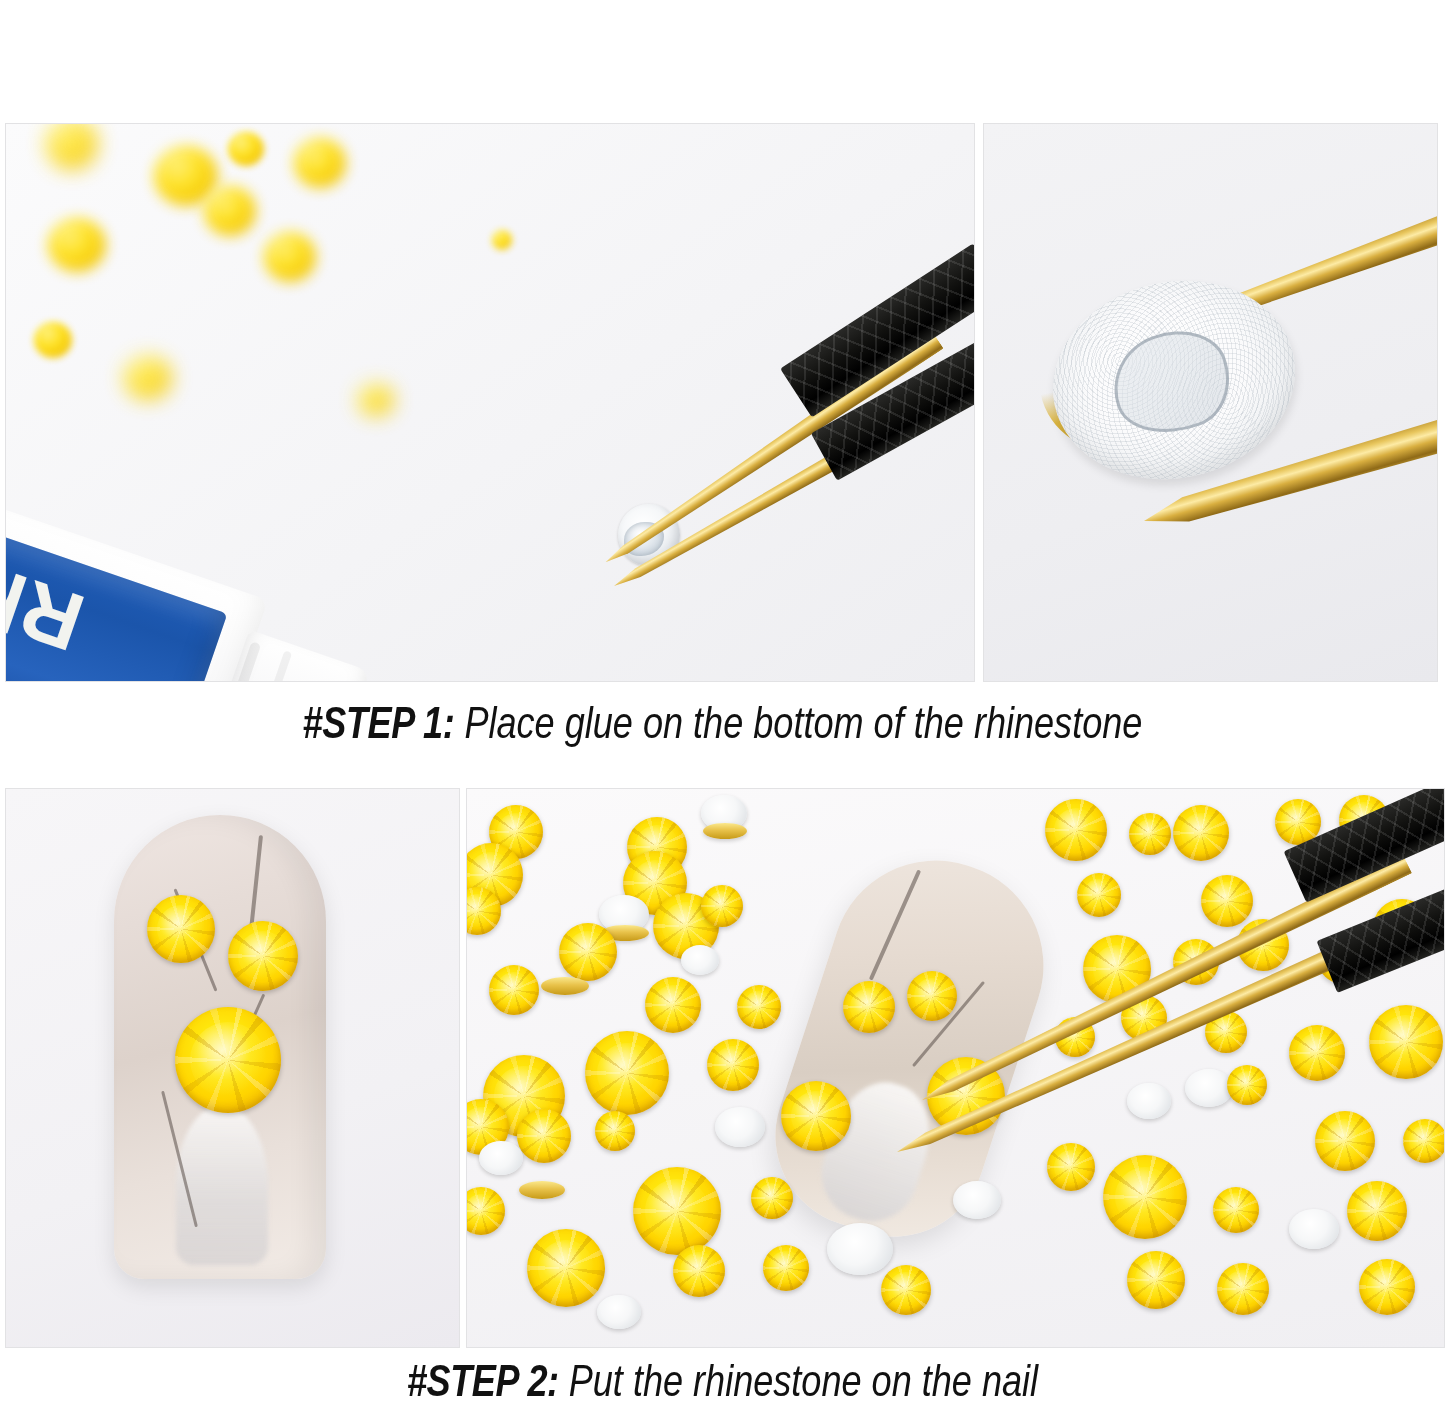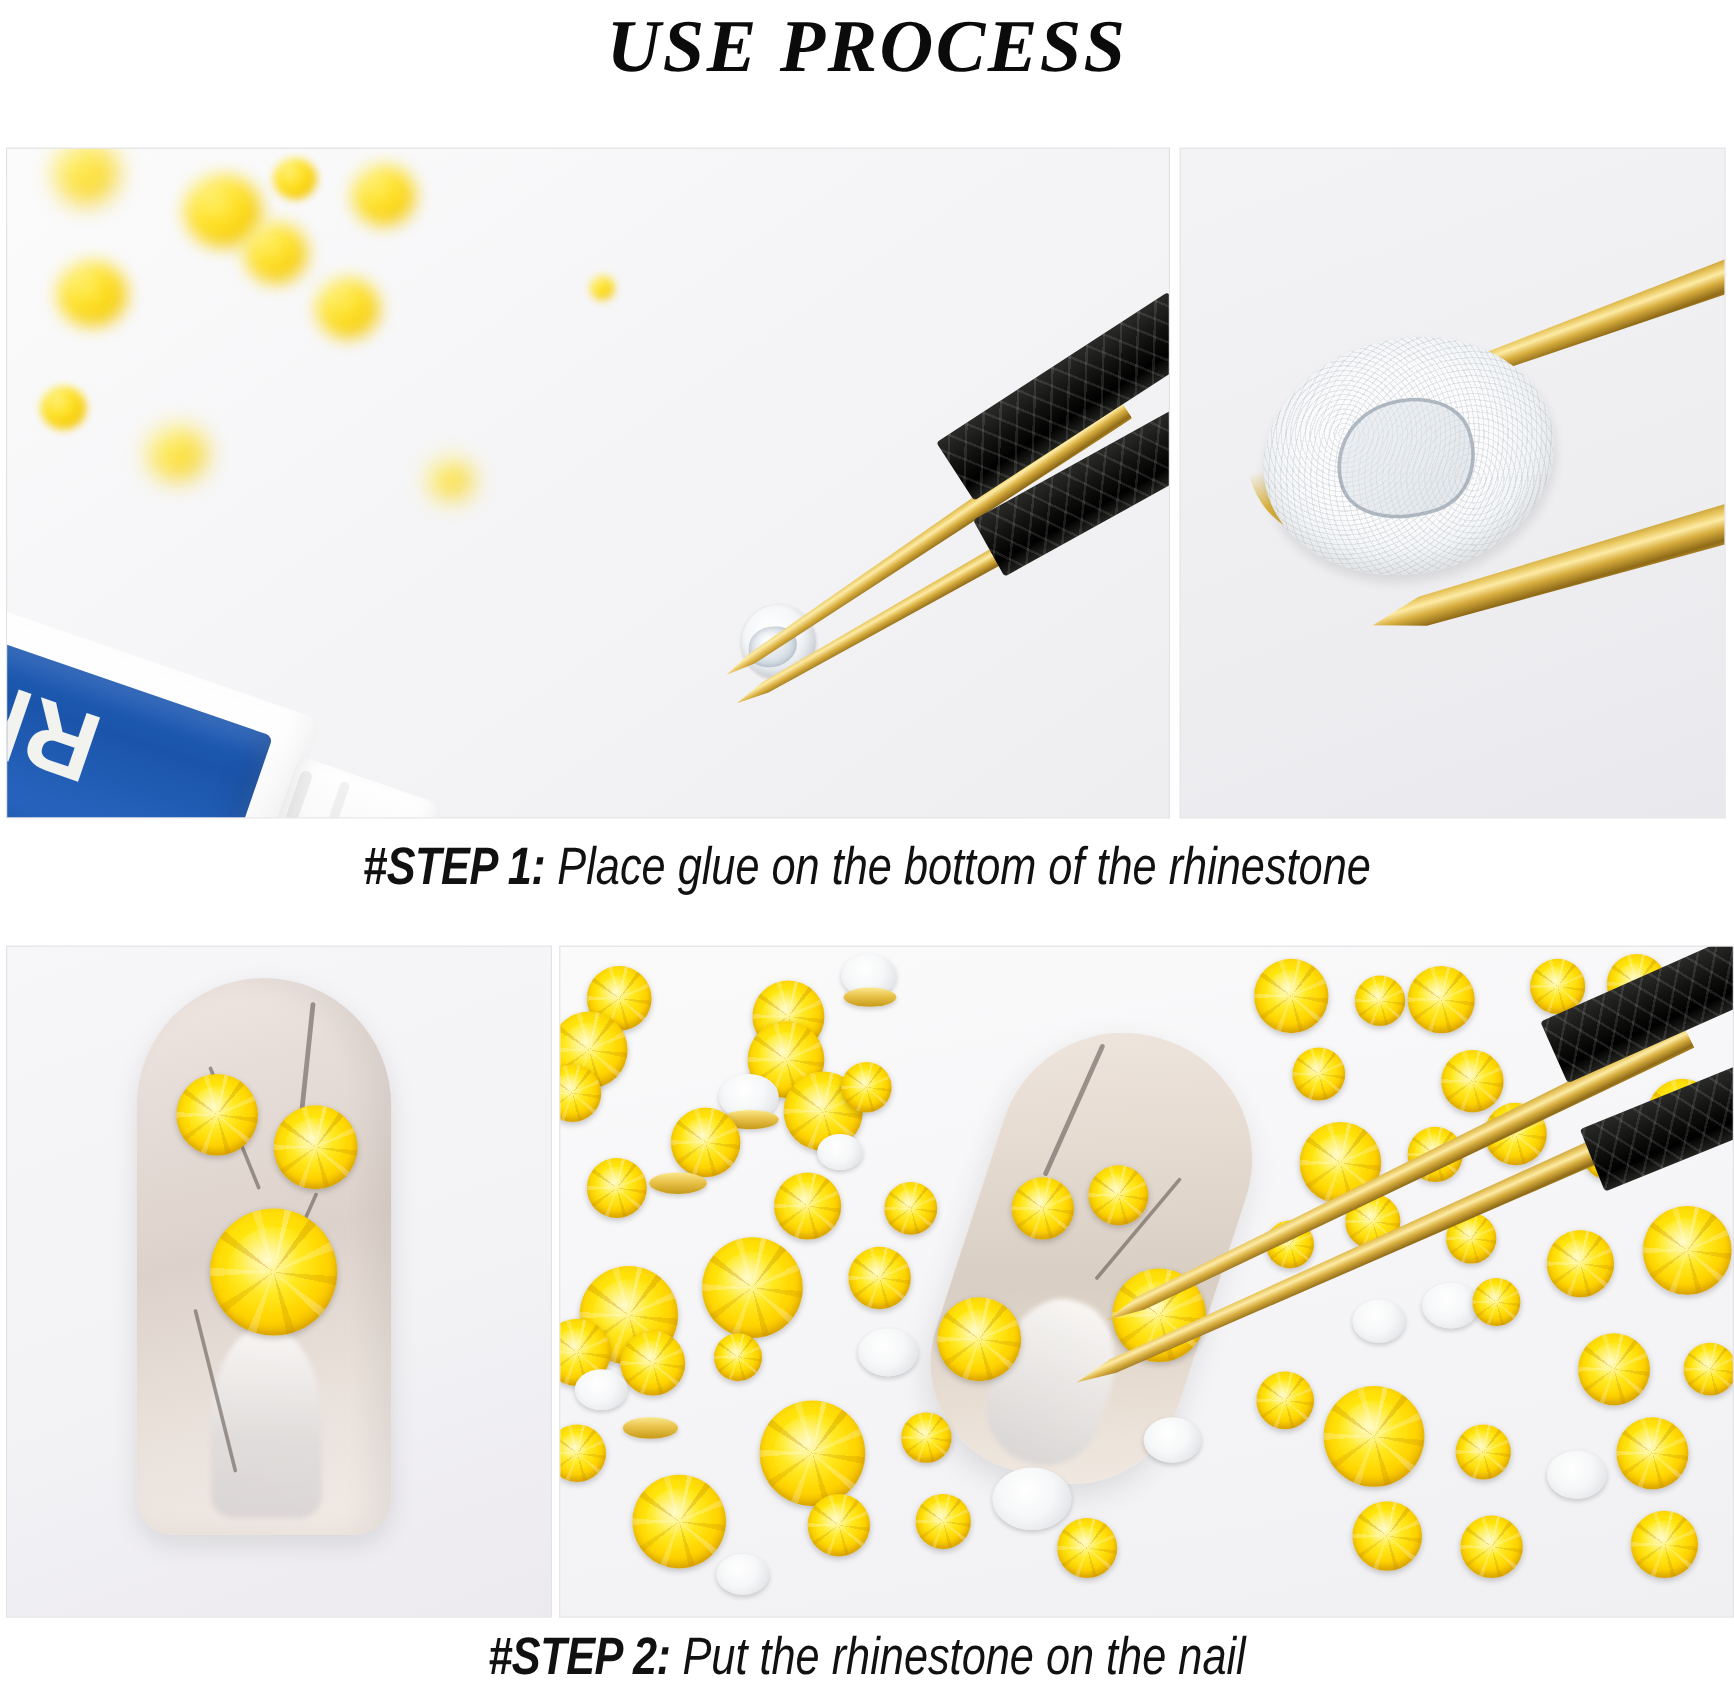--- a/index.html
+++ b/index.html
@@ -301,21 +301,20 @@
   #tw4a-blk { left: 860px; top: 150px; width: 240px; height: 56px;
               transform: rotate(-22deg); border-radius: 3px; }
   #tw4b-blk { left: 828px; top: 60px;  width: 260px; height: 56px;
               transform: rotate(-24deg); border-radius: 3px; }
 </style>
 </head>
 <body>
 
 <div id="page">
 
-  <div class="title">USE PROCESS</div>
 
   <div class="panel" id="panel1">
 
     <div class="blurstone soft" style="left:40px;  top:-6px;  width:52px; height:52px;"></div>
     <div class="blurstone" style="left:148px; top:22px;  width:64px; height:60px;"></div>
     <div class="blurstone hard" style="left:222px; top:8px;   width:36px; height:34px;"></div>
     <div class="blurstone" style="left:198px; top:62px;  width:52px; height:50px;"></div>
     <div class="blurstone" style="left:288px; top:14px;  width:52px; height:50px;"></div>
     <div class="blurstone" style="left:42px;  top:94px;  width:58px; height:54px;"></div>
     <div class="blurstone" style="left:258px; top:108px; width:52px; height:50px;"></div>

